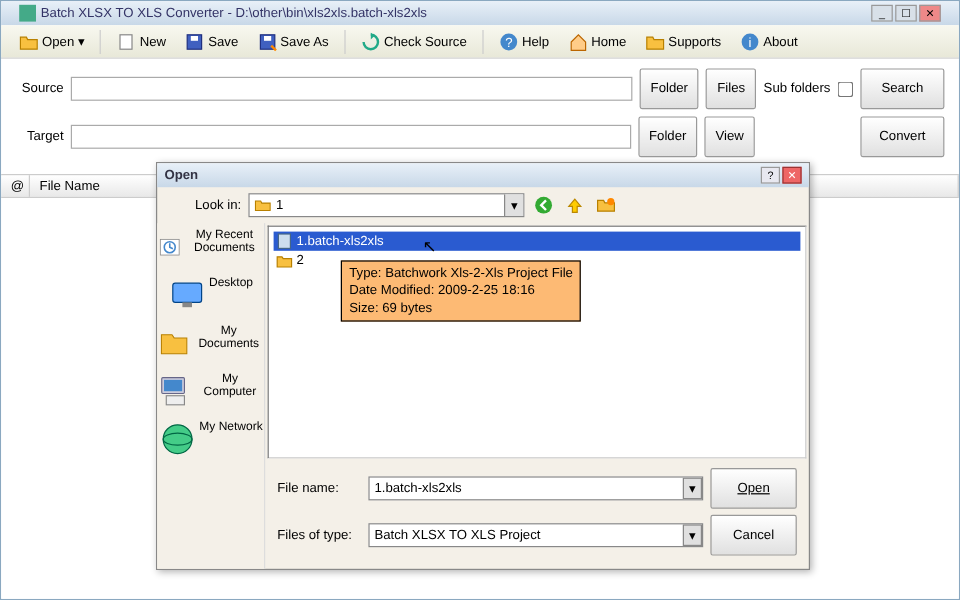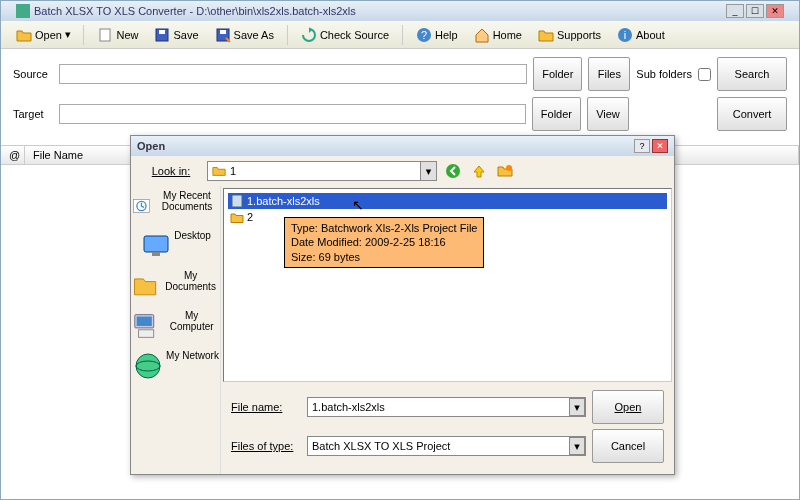--- a/index.html
+++ b/index.html
@@ -13,42 +13,42 @@
 .title-bar .win-btn { width: 18px; height: 14px; background: #d8e0e8; border: 1px solid #999; display: flex; align-items: center; justify-content: center; font-size: 9px; }
 .title-bar .win-btn.close { background: #e88; }
 
 .toolbar { height: 28px; background: linear-gradient(#f8f8f0, #e8e8d8); border-bottom: 1px solid #ccc; display: flex; align-items: center; padding: 0 8px; gap: 2px; }
 .tb-btn { display: flex; align-items: center; gap: 3px; padding: 3px 6px; border: 1px solid transparent; cursor: pointer; }
 .tb-sep { width: 1px; height: 20px; background: #ccc; margin: 0 4px; }
 .tb-icon { width: 16px; height: 16px; }
 
 .form-area { padding: 8px 12px; background: #fff; }
 .form-row { display: flex; align-items: center; gap: 6px; margin-bottom: 6px; }
-.form-row label { width: 40px; text-align: left; }
+.form-row label { width: 40px; text-align: right; }
 .form-row input[type=text] { flex: 1; height: 20px; border: 1px solid #aaa; padding: 0 3px; }
 .btn { height: 20px; min-width: 42px; padding: 16px 8px; background: linear-gradient(#fff,#e0e0e0); border: 1px solid #999; border-radius: 2px; cursor: pointer; display: flex; align-items: center; justify-content: center; }
 .btn.wide { min-width: 70px; }
 .checkbox { width: 13px; height: 13px; }
 
 .list-header { display: flex; background: linear-gradient(#fff,#e8e8e8); border-top: 1px solid #ccc; border-bottom: 1px solid #ccc; }
 .list-header .col { padding: 3px 8px; border-right: 1px solid #ccc; }
 .col-at { width: 24px; text-align: center; }
 .col-fn { width: 320px; }
 .col-res { flex: 1; }
 .list-body { flex: 1; background: #fff; }
 
 
 .dialog { position: absolute; left: 130px; top: 135px; width: 545px; height: 340px; background: #f4f0e8; border: 1px solid #888; box-shadow: 2px 2px 6px rgba(0,0,0,0.3); display: flex; flex-direction: column; }
 .dialog .dlg-title { height: 20px; background: linear-gradient(#e8f0f8,#c8d8e8); display: flex; align-items: center; padding: 0 6px; }
 .dialog .dlg-title .t { flex: 1; font-weight: bold; color: #334; }
 .dialog .dlg-title .help-ic { width: 16px; height: 14px; background: #e8e8f0; border: 1px solid #999; margin-right: 2px; display:flex;align-items:center;justify-content:center;font-size:9px;}
 .dialog .dlg-title .x-ic { width: 16px; height: 14px; background: #e66; border: 1px solid #933; display:flex;align-items:center;justify-content:center;color:#fff;font-size:9px;}
 
 .dlg-lookin { height: 30px; display: flex; align-items: center; padding: 4px 10px; gap: 6px; }
-.dlg-lookin label { width: 60px; text-align: center; text-decoration: underline; }
+.dlg-lookin label { width: 60px; text-align: right; }
 .dlg-lookin .combo { display: flex; align-items: center; width: 230px; height: 20px; background: #fff; border: 1px solid #888; }
 .dlg-lookin .combo .folder-ic { width: 16px; height: 14px; margin: 0 3px; }
 .dlg-lookin .combo .txt { flex: 1; }
 .dlg-lookin .combo .arrow { width: 16px; height: 18px; background: #e0e0e0; border-left: 1px solid #888; display:flex;align-items:center;justify-content:center; }
 .dlg-lookin .nav-ic { width: 20px; height: 20px; display:flex;align-items:center;justify-content:center; }
 
 .dlg-body { flex: 1; display: flex; }
 .places { width: 90px; background: #f4f0e8; display: flex; flex-direction: column; align-items: center; padding-top: 4px; gap: 8px; border-right: 1px solid #ddd; }
 .place { display: flex; flex-direction: row; gap: 2px; cursor: pointer; }
 .place .pic { width: 32px; height: 32px; }
@@ -56,21 +56,21 @@
 
 .file-area { flex: 1; background: #fff; border: 1px inset #ccc; margin: 2px; position: relative; padding: 4px; }
 .file-item { display: flex; align-items: center; gap: 3px; height: 16px; padding: 0 2px; }
 .file-item.selected { background: #2a5bd0; color: #fff; }
 .file-item .fic { width: 14px; height: 14px; }
 .tooltip { position: absolute; left: 60px; top: 28px; background: #fdba74; border: 1px solid #000; padding: 3px 6px; font-size: 10px; line-height: 1.3; z-index: 10; }
 .cursor { position:absolute; left: 128px; top: 8px; font-size: 14px; pointer-events:none; }
 
 .dlg-bottom { padding: 6px 10px; }
 .dlg-bottom .row { display: flex; align-items: center; gap: 6px; margin-bottom: 5px; }
-.dlg-bottom label { width: 70px; text-decoration: underline; }
+.dlg-bottom label { width: 70px; }
 .dlg-bottom .combo2 { flex: 1; height: 20px; background: #fff; border: 1px solid #888; display: flex; align-items: center; padding: 0 4px; }
 .dlg-bottom .combo2 .arrow { width: 16px; height: 18px; background: #e0e0e0; border: 1px solid #888; margin-right: -4px; display:flex;align-items:center;justify-content:center; }
 .dlg-bottom .btn { min-width: 72px; }
 
 
 svg { display: block; }
 </style>
 </head>
 <body>
 

